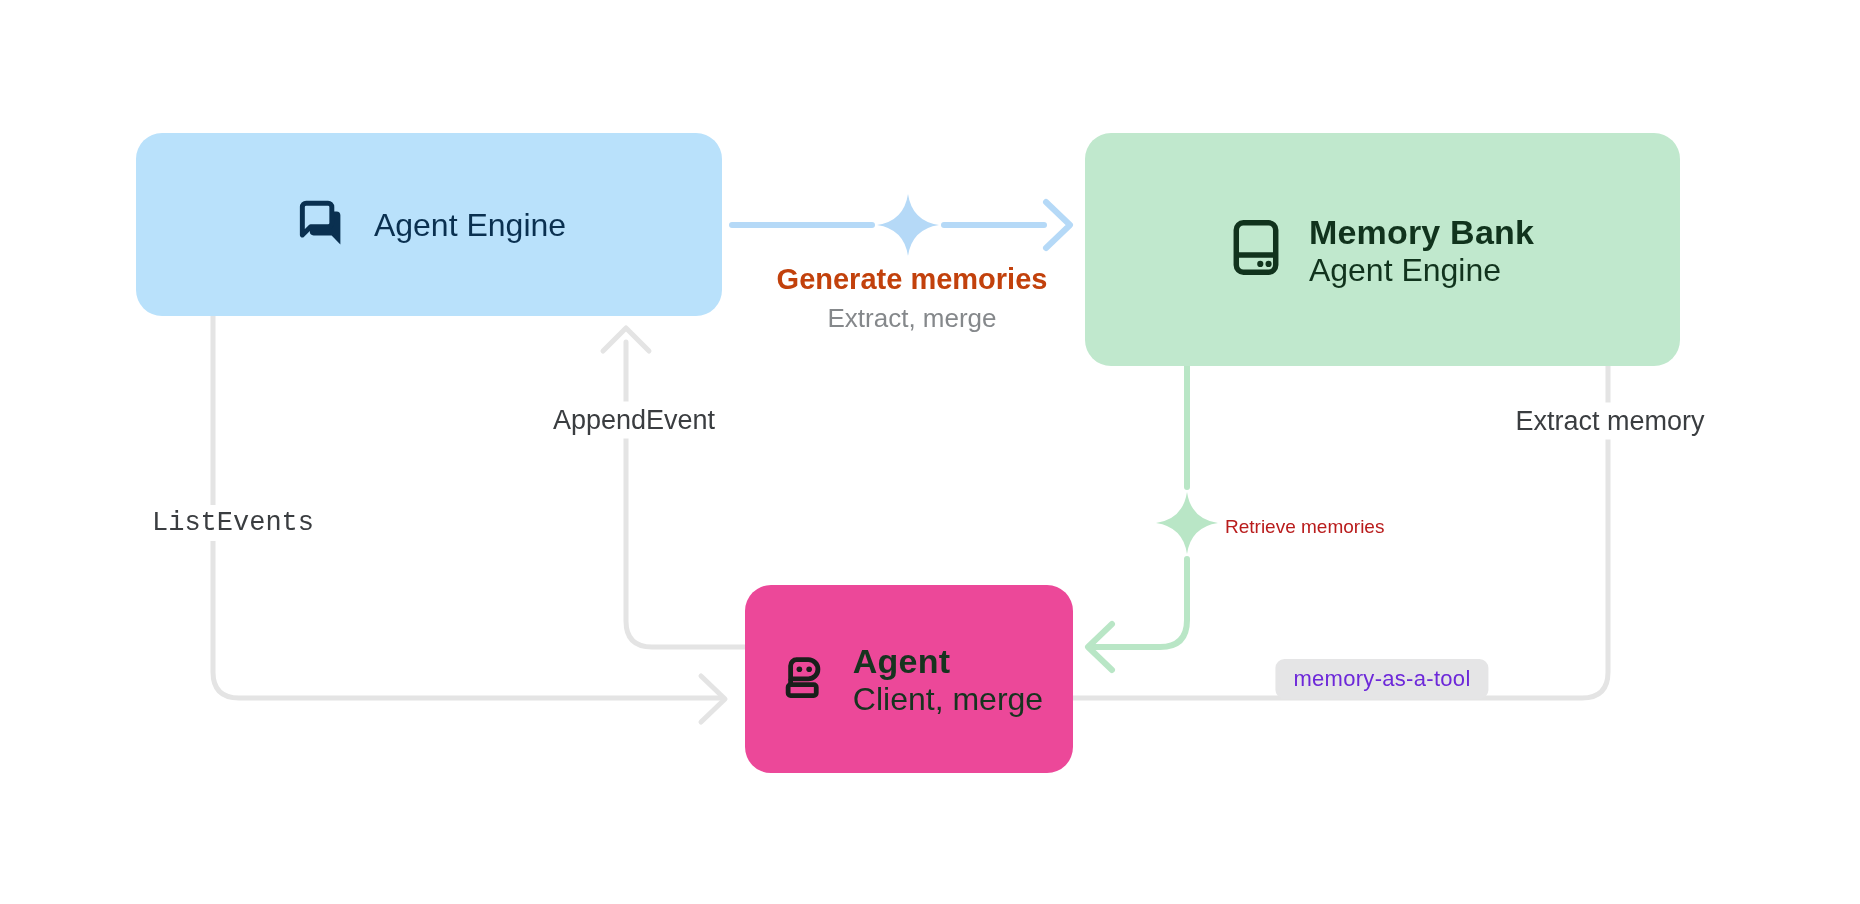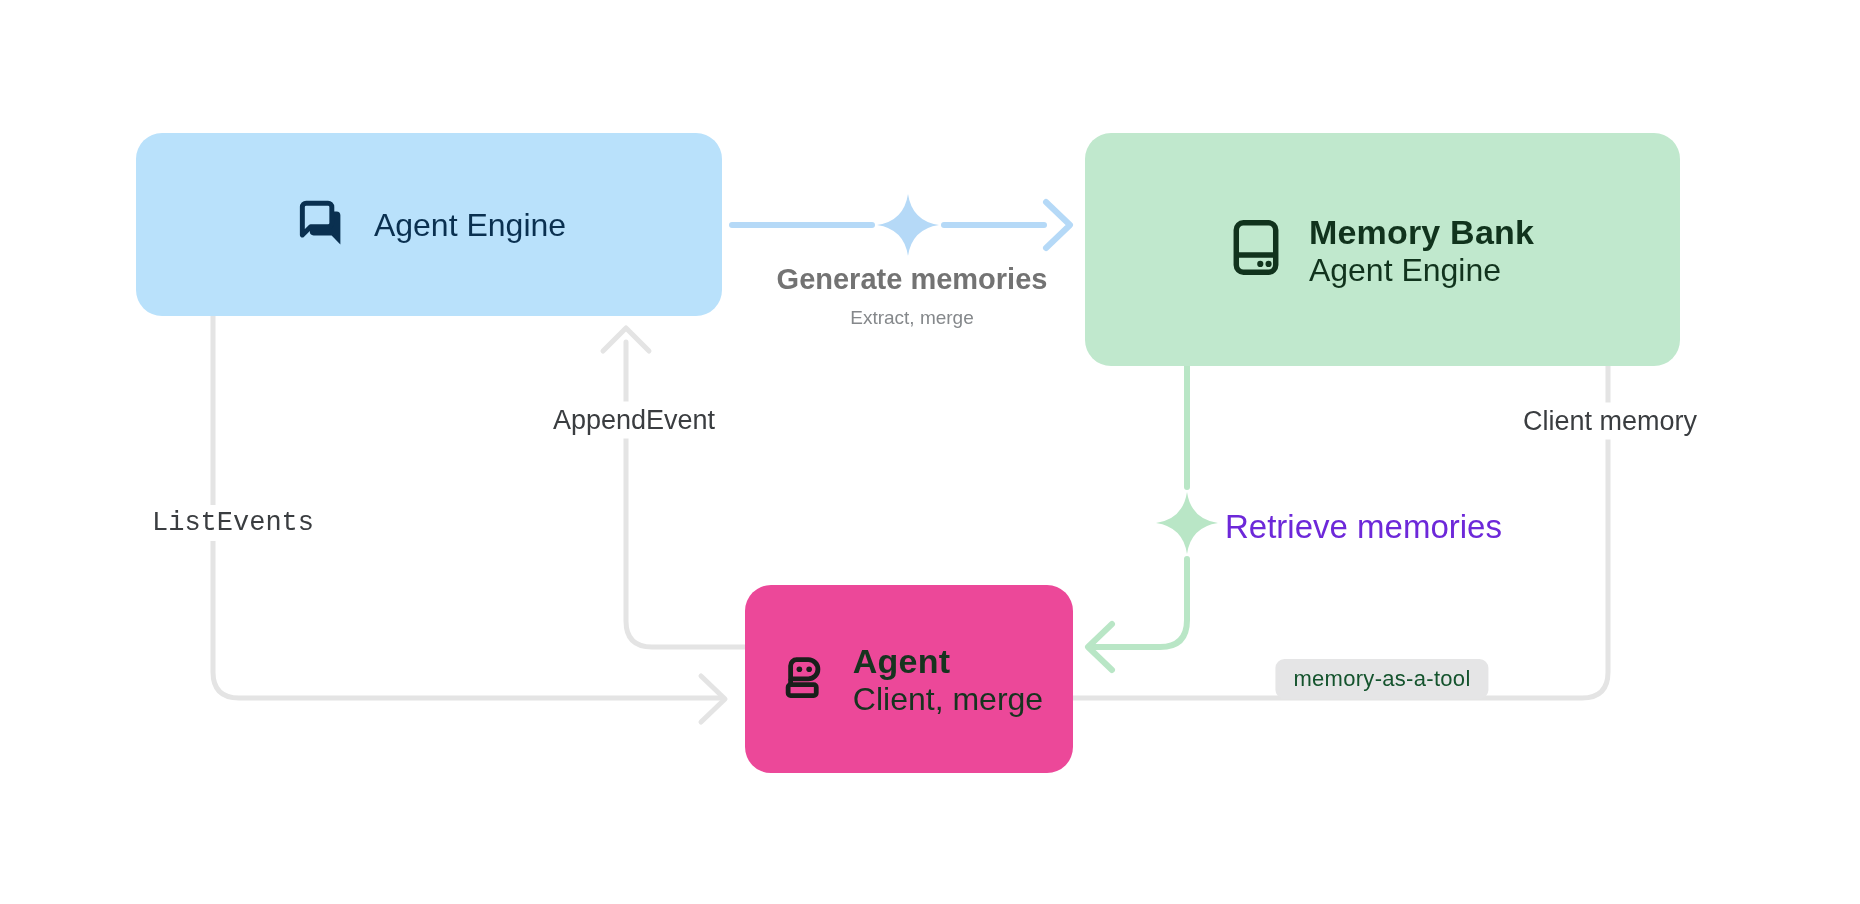--- a/index.html
+++ b/index.html
@@ -31,33 +31,33 @@
     position:absolute;white-space:nowrap;
     font-size:27px;color:#3a3d40;
     background:#ffffff;padding:3px 10px;
     transform:translate(-50%,-50%);
     text-align:center;
   }
   #label-generate{
     position:absolute;left:912px;top:262px;transform:translate(-50%,0);
     text-align:center;white-space:nowrap;background:transparent;
   }
-  #label-generate .main{font-size:29px;font-weight:700;color:#737373;line-height:34px;}
-  #label-generate .sub{font-size:19px;font-weight:400;color:#85888b;line-height:32px;margin-top:6px;}
+  #label-generate .main{font-size:29px;font-weight:700;color:#c2410c;line-height:34px;}
+  #label-generate .sub{font-size:26px;font-weight:400;color:#85888b;line-height:32px;margin-top:6px;}
   #label-append{left:634px;top:420px;}
   #label-list{left:233px;top:523px;font-family:Liberation Mono, monospace;}
   #label-create{left:1610px;top:421px;}
   #label-retrieve{
     position:absolute;left:1225px;top:527px;transform:translateY(-50%);
-    white-space:nowrap;font-size:33px;color:#6d28d9;
+    white-space:nowrap;font-size:19px;color:#b91c1c;
   }
   #badge-tool{
     position:absolute;left:1382px;top:679px;transform:translate(-50%,-50%);
     background:#e5e5e6;border-radius:9px;
-    font-size:22px;color:#14532d;letter-spacing:.3px;
+    font-size:22px;color:#6d28d9;letter-spacing:.3px;
     padding:7px 18px;white-space:nowrap;
   }
 </style>
 </head>
 <body>
 
 <div id="canvas">
 
   <svg class="wires" viewBox="0 0 1860 904">
 
@@ -135,17 +135,17 @@
   </div>
 
   <div id="label-generate">
     <div class="main">Generate memories</div>
     <div class="sub">Extract, merge</div>
   </div>
 
   <div class="edge-label" id="label-append">AppendEvent</div>
   <div class="edge-label" id="label-list">ListEvents</div>
   <div id="label-retrieve">Retrieve memories</div>
-  <div class="edge-label" id="label-create">Client memory</div>
+  <div class="edge-label" id="label-create">Extract memory</div>
 
   <div id="badge-tool">memory-as-a-tool</div>
 
 </div>
 
 </body></html>

